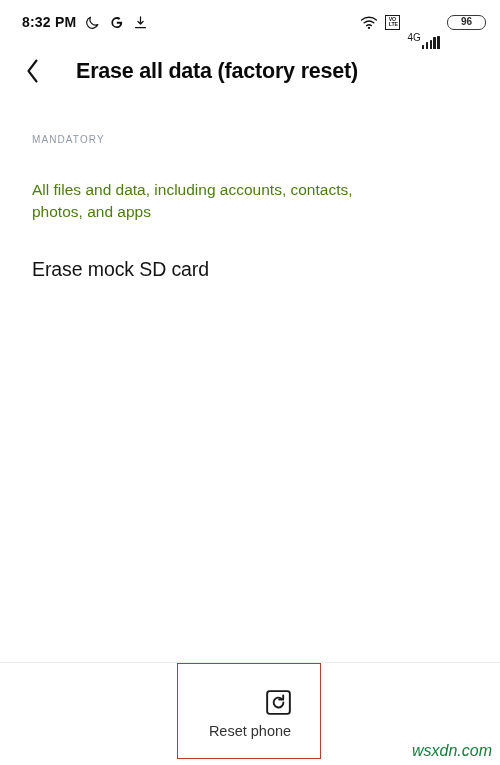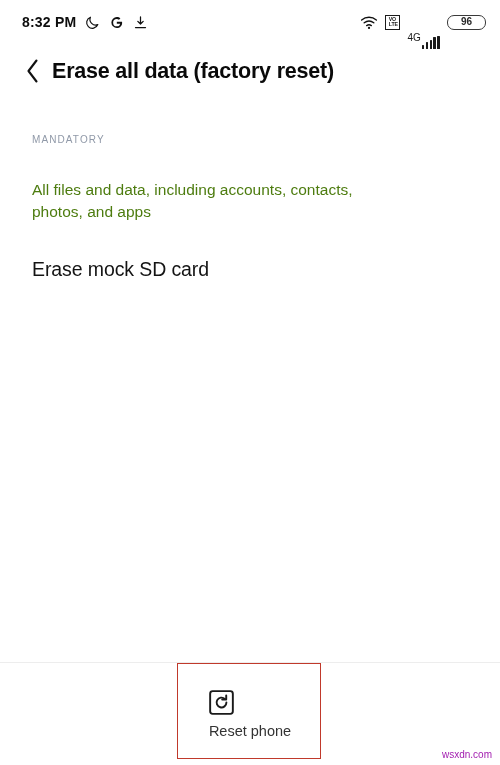--- a/index.html
+++ b/index.html
@@ -123,20 +123,21 @@
     height: 34px;
     display: flex;
     align-items: center;
     justify-content: flex-start;
     cursor: pointer;
   }
   .app-title {
     font-size: 21.5px;
     font-weight: bold;
     color: #0a0a0a;
+    margin-left: 24px;
     letter-spacing: -0.2px;
     white-space: nowrap;
   }
 
   
   .content {
     padding: 0 32px;
   }
   .section-label {
     font-size: 10px;
@@ -174,21 +175,21 @@
     bottom: 0;
     height: 102px;
     border-top: 1px solid #ededed;
     display: flex;
     align-items: center;
     justify-content: center;
   }
   .reset-action {
     display: flex;
     flex-direction: column;
-    align-items: flex-start;
+    align-items: flex-end;
     justify-content: center;
     gap: 9px;
     cursor: pointer;
     padding: 6px 28px;
   }
   .reset-label {
     font-size: 14.5px;
     color: #333333;
     line-height: 1;
   }
@@ -203,23 +204,24 @@
     border: 1.6px solid #c0392b;
     box-sizing: border-box;
     pointer-events: none;
   }
 
   
   .watermark {
     position: absolute;
     right: 8px;
     bottom: 5px;
-    font-size: 10px;
-    color: #a21caf;
+    font-size: 16px;
+    color: #15803d;
     font-family: "Liberation Sans", sans-serif;
+    font-style: italic;
   }
 </style>
 </head>
 <body>
 
 <div class="status-bar">
   <div class="status-left">
     <div class="status-clock">8:32 PM</div>
 
     <span>

